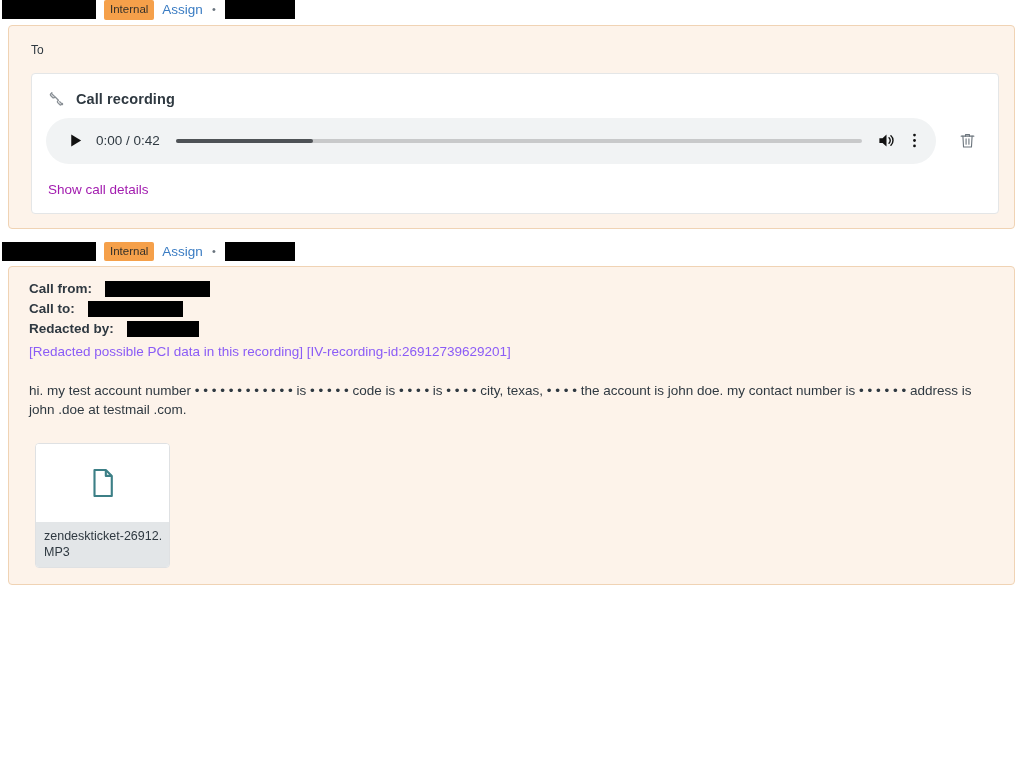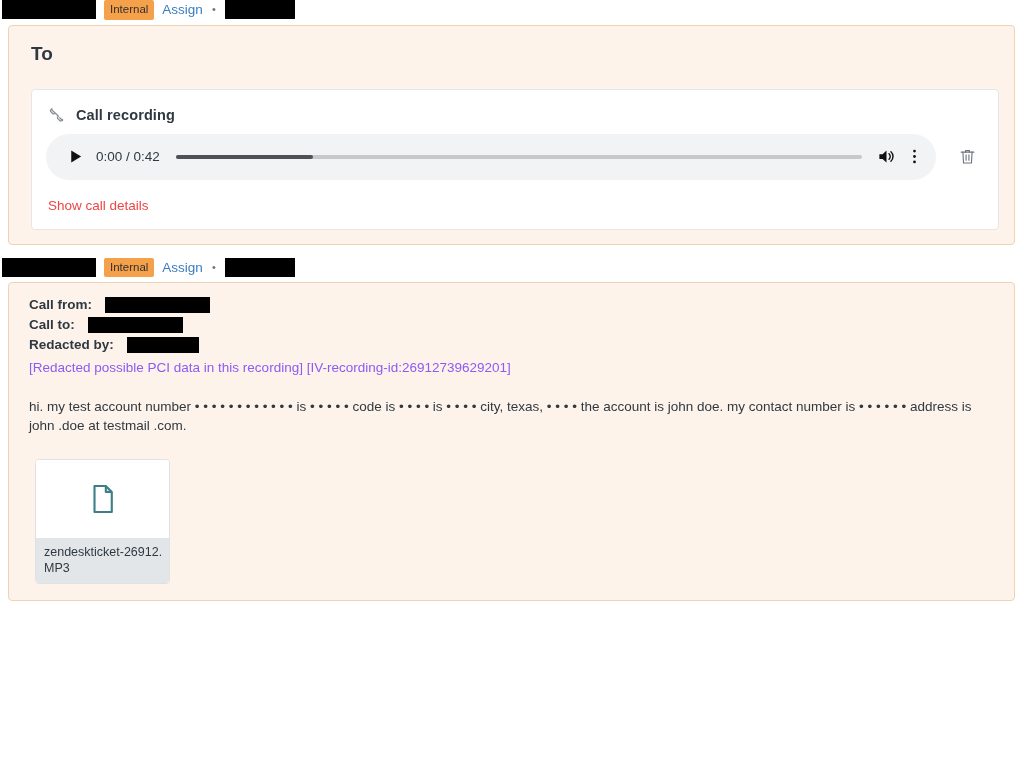--- a/index.html
+++ b/index.html
@@ -55,33 +55,32 @@
   
   .event-card {
     background: #fdf3ea;
     border: 1px solid #f0d3b4;
     border-radius: 4px;
     margin: 5px 9px 0 8px;
     padding: 14px 14px 14px 12px;
   }
 
   .to-label {
-    font-size: 19px;
+    font-size: 12px;
     color: #2f3941;
     padding: 3px 0 12px 10px;
-    font-weight: bold;
   }
 
   
   .rec-panel {
     background: #ffffff;
     border: 1px solid #e4e6e7;
     border-radius: 4px;
     padding: 12px 12px 14px 14px;
-    margin: 12px 0 0 10px;
+    margin: 4px 0 0 10px;
     margin-right: 1px;
   }
   .rec-title-row {
     display: flex;
     align-items: center;
     gap: 10px;
     padding: 4px 0 10px 2px;
   }
   .rec-title {
     font-size: 14.5px;
@@ -140,21 +139,21 @@
     cursor: pointer; flex: none;
   }
   .trash-btn {
     width: 38px; height: 46px;
     display: flex; align-items: center; justify-content: center;
     cursor: pointer; flex: none;
     margin-left: 8px;
   }
 
   .show-details {
-    color: #ef4444;
+    color: #a21caf;
     font-size: 13.5px;
     padding: 18px 0 2px 2px;
     display: inline-block;
     text-decoration: none;
     cursor: pointer;
   }
 
   
   .cd-title {
     font-size: 17px;

